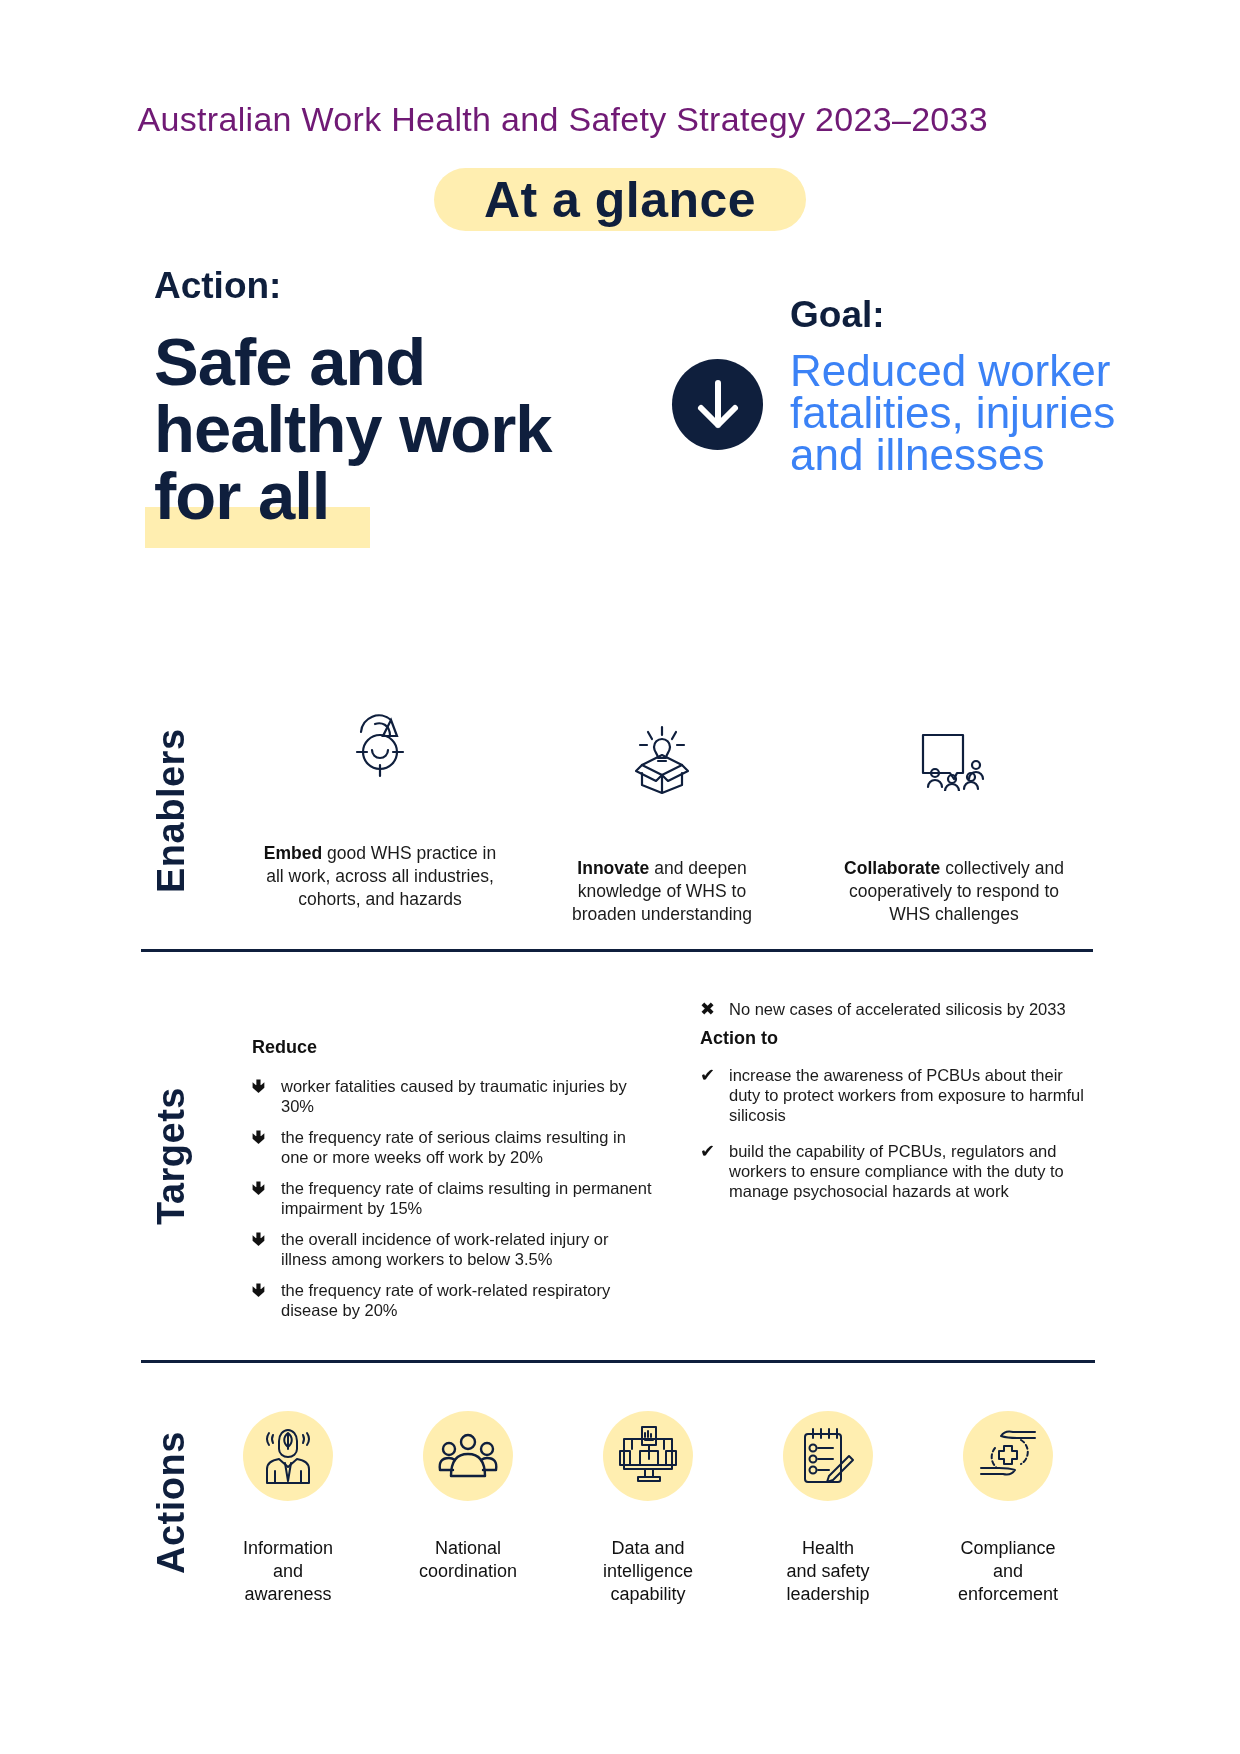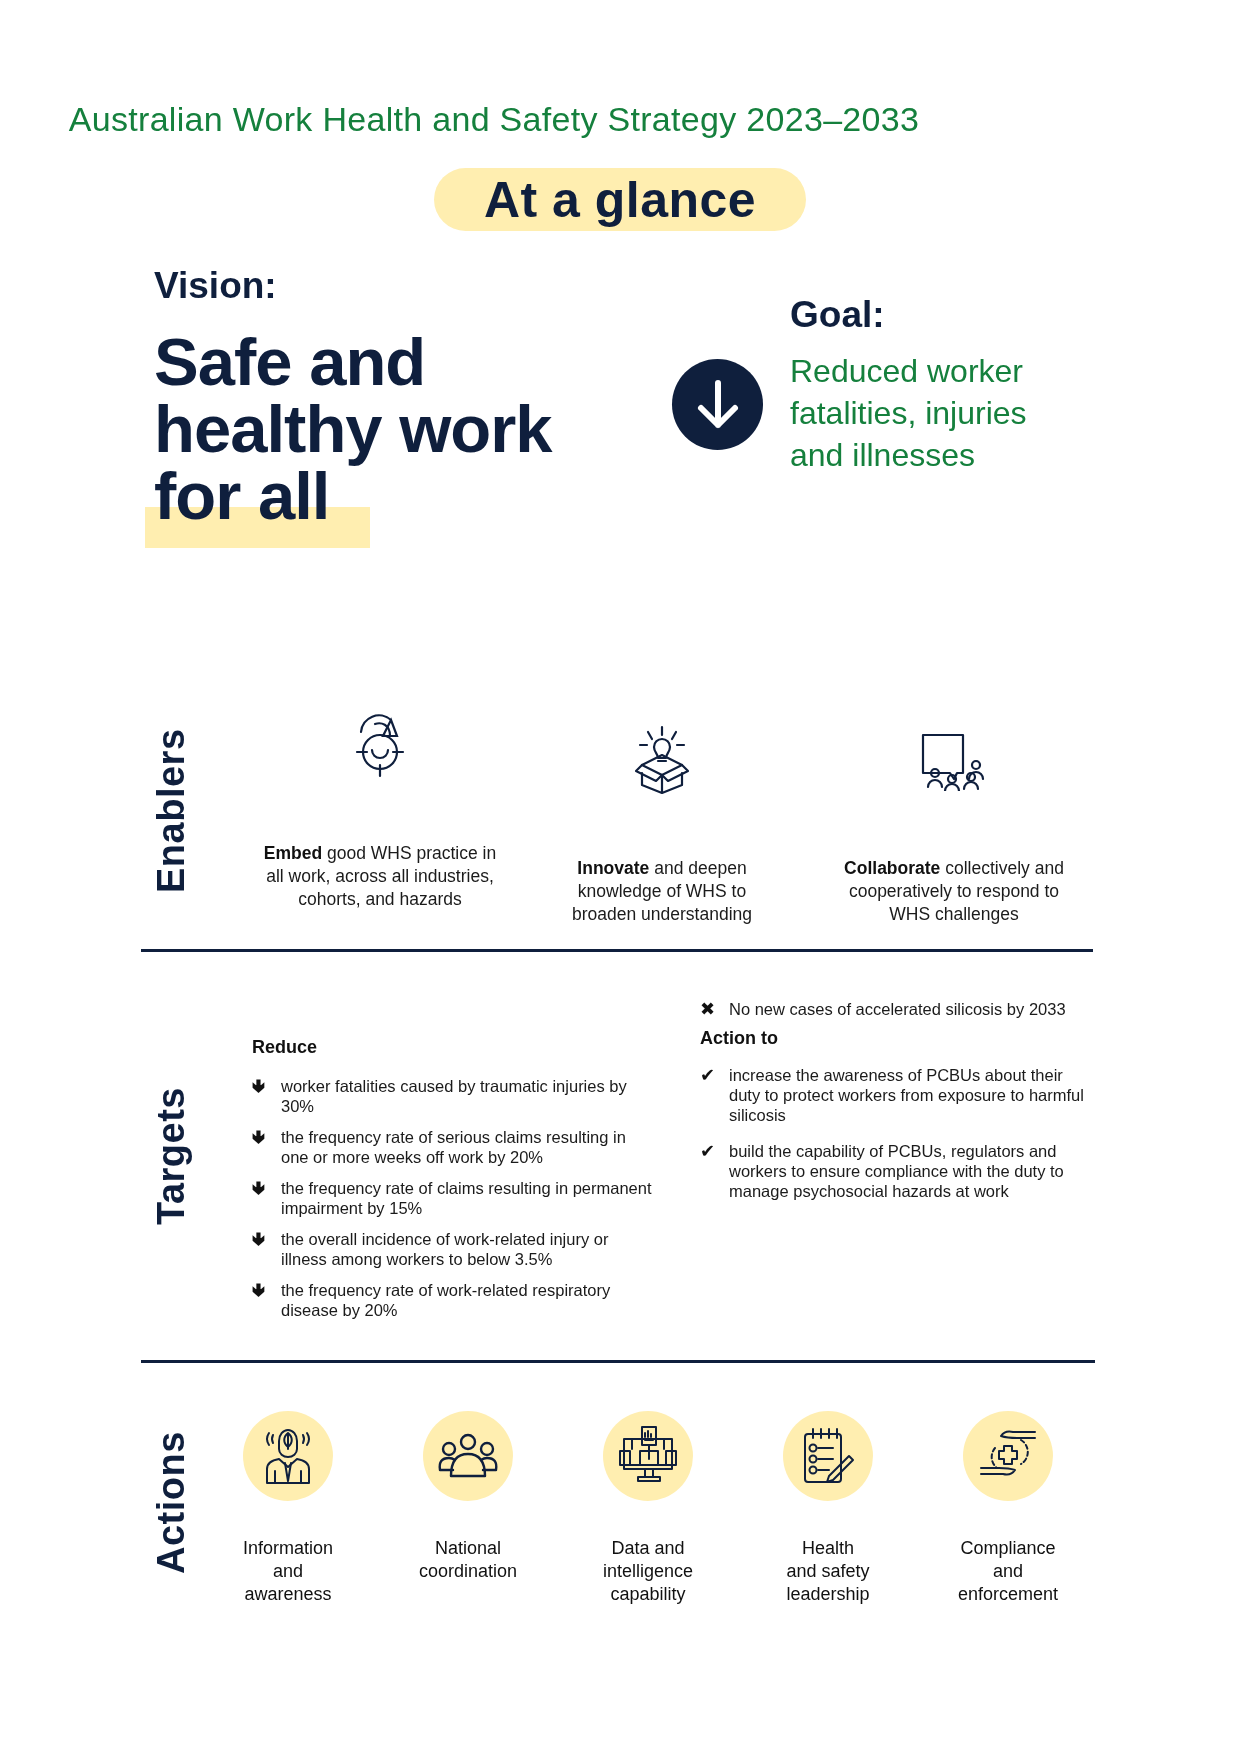--- a/index.html
+++ b/index.html
@@ -1,30 +1,30 @@
 <!DOCTYPE html>
 <html><head>
 <meta charset="utf-8">
 <style>
   * { box-sizing: border-box; margin: 0; padding: 0; }
   html, body { width: 1240px; height: 1754px; background: #ffffff; overflow: hidden; }
   body { position: relative; font-family: "Liberation Sans", "DejaVu Sans", sans-serif; color: #0e1c36; }
   .abs { position: absolute; }
 
-  .doc-title { left: 0; width: 988px; top: 100px; text-align: center; font-size: 34px; color: #15803d; letter-spacing: 0.3px; }
+  .doc-title { left: 0; width: 988px; top: 100px; text-align: right; font-size: 34px; color: #701a75; letter-spacing: 0.3px; }
   .pill { left: 434px; top: 168px; width: 372px; height: 63px; background: #ffeeb0; border-radius: 32px; display:flex; align-items:center; justify-content:center; }
   .pill span { font-size: 50px; font-weight: 700; color: #0f1f3d; letter-spacing: 0.5px; }
 
   .vision-label { left: 154px; top: 265px; font-size: 37px; font-weight: 700; color: #0f1f3d; }
   .vision-highlight { left: 145px; top: 507px; width: 225px; height: 41px; background: #ffeeb0; }
   .vision-text { left: 154px; top: 328px; font-size: 67px; line-height: 67px; font-weight: 700; color: #0f1f3d; letter-spacing: -1px; }
 
   .goal-label { left: 790px; top: 294px; font-size: 37px; font-weight: 700; color: #0f1f3d; text-align: right; }
   .goal-circle { left: 672px; top: 359px; width: 91px; height: 91px; border-radius: 50%; background: #0f1f3d; display:flex; align-items:center; justify-content:center; }
-  .goal-text { left: 790px; top: 350px; font-size: 32px; line-height: 42px; color: #15803d; }
+  .goal-text { left: 790px; top: 350px; font-size: 44px; line-height: 42px; color: #3b82f6; }
 
   .panel-svg { left: 0; top: 0; }
 
   .section-label { font-size: 38px; font-weight: 700; color: #0f1f3d; transform: rotate(-90deg); transform-origin: left top; white-space: nowrap; letter-spacing: 0.5px; }
 
   .enabler { width: 260px; text-align: center; }
   .enabler .circle { width: 98px; height: 98px; border-radius: 50%; background: #ffffff; margin: 0 auto; display:flex; align-items:center; justify-content:center; }
   .enabler .desc { margin-top: 48px; font-size: 17.5px; line-height: 23px; color: #1b1b1b; }
   .enabler .desc b { font-weight: 700; color: #111; }
 
@@ -40,21 +40,21 @@
   .action .label { margin-top: 36px; font-size: 18px; line-height: 23px; color: #111; }
 </style>
 </head>
 <body>
 
 <div class="abs doc-title">Australian Work Health and Safety Strategy 2023–2033</div>
 <div class="abs pill">
   <span>At a glance</span>
 </div>
 
-<div class="abs vision-label">Vision:</div>
+<div class="abs vision-label">Action:</div>
 <div class="abs vision-highlight"></div>
 <div class="abs vision-text">
   <div>Safe and</div>
   <div>healthy work</div>
   <div>for all</div>
 </div>
 
 <div class="abs goal-label">Goal:</div>
 <div class="abs goal-circle">
   <svg width="50" height="56" viewBox="0 0 50 56">

